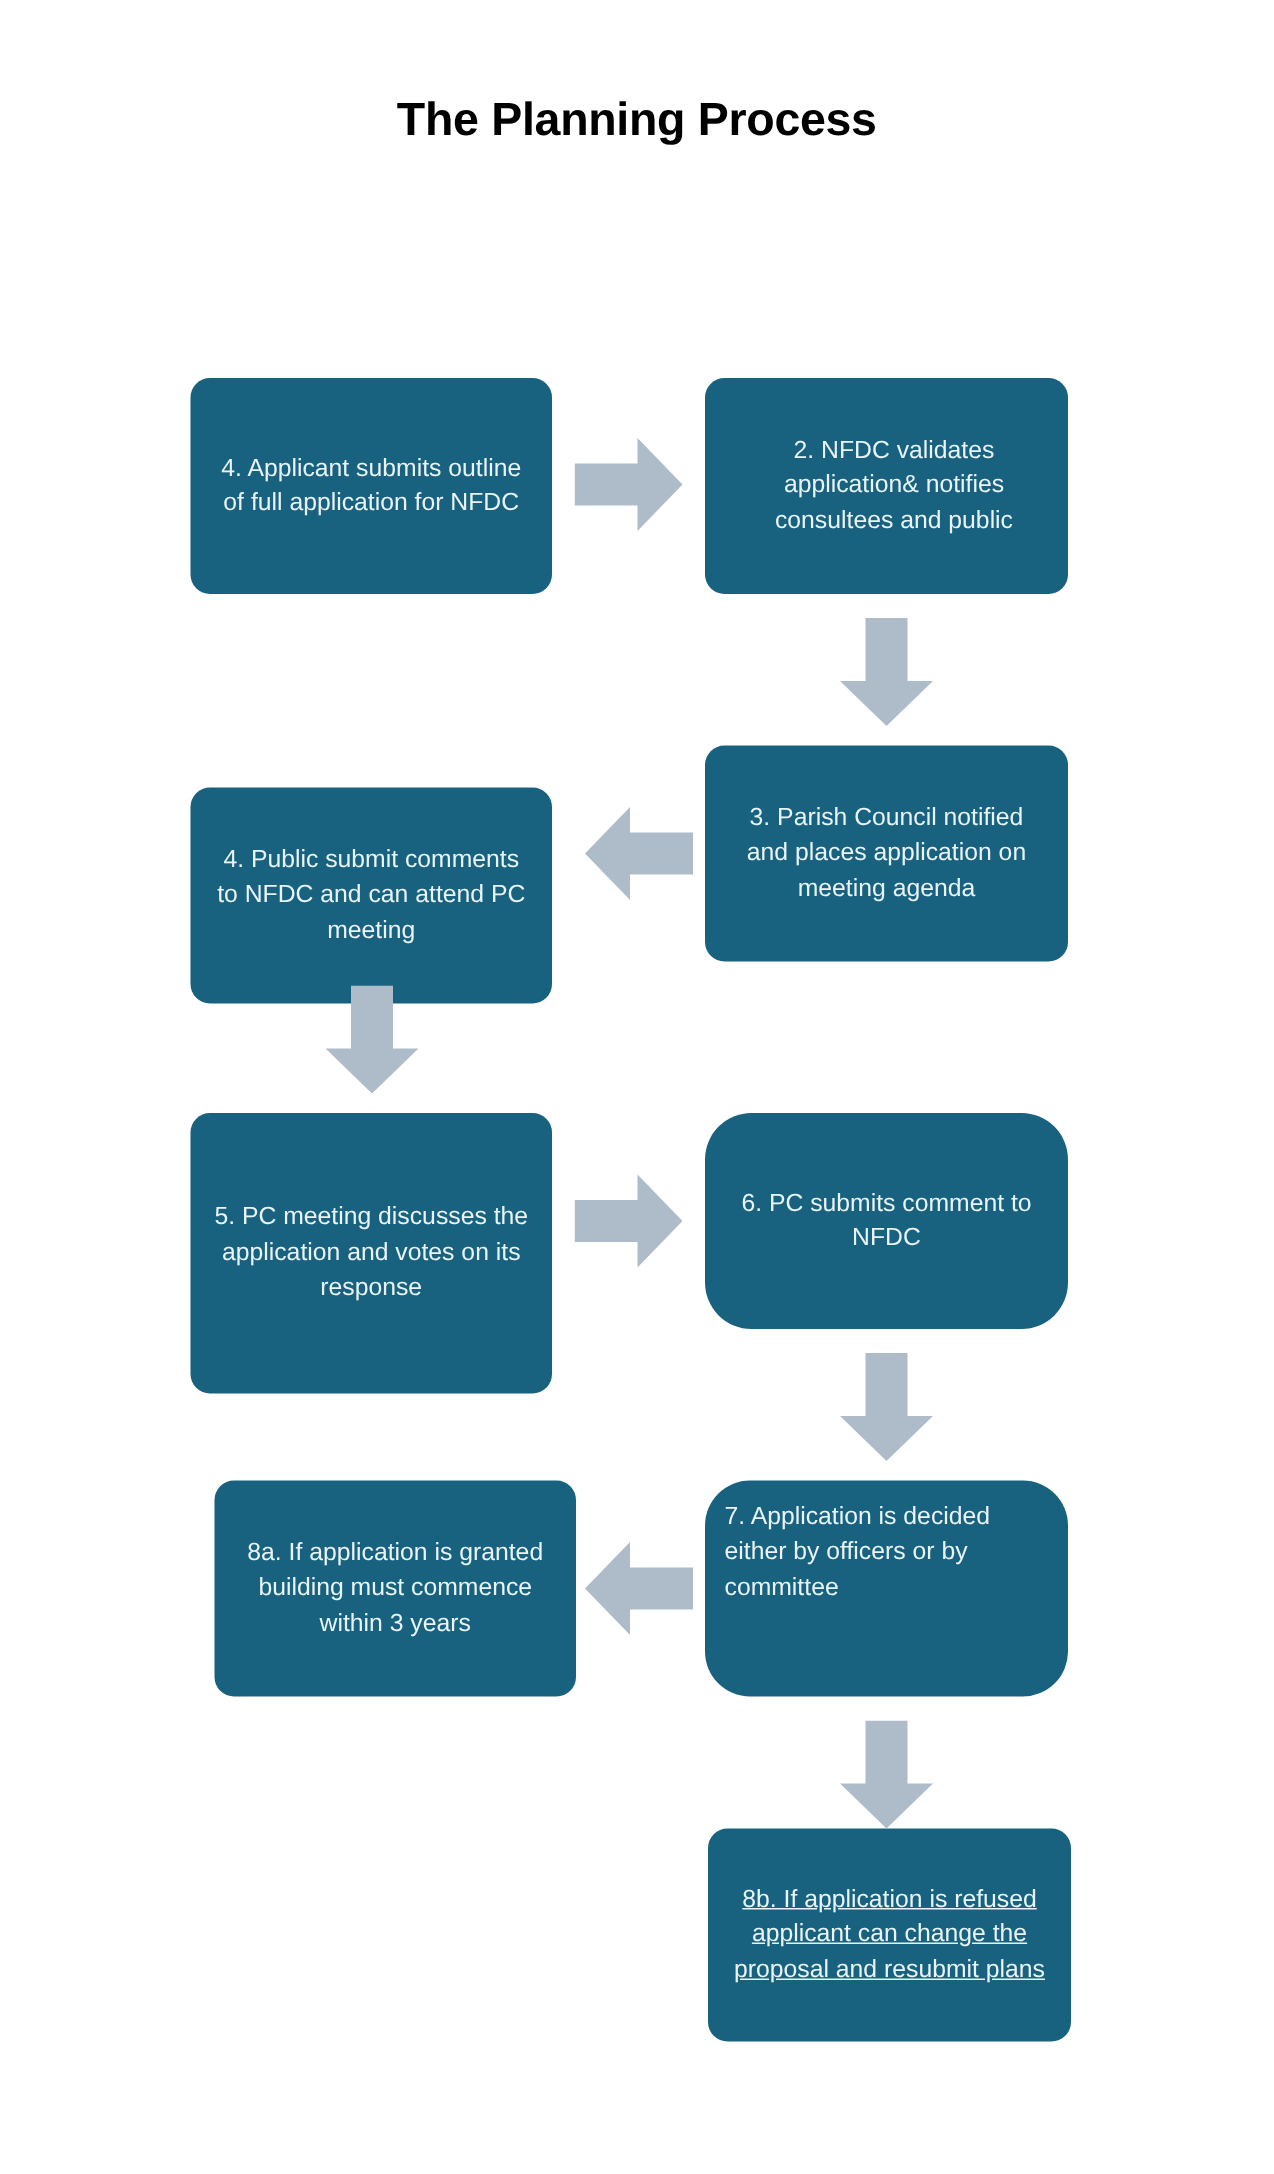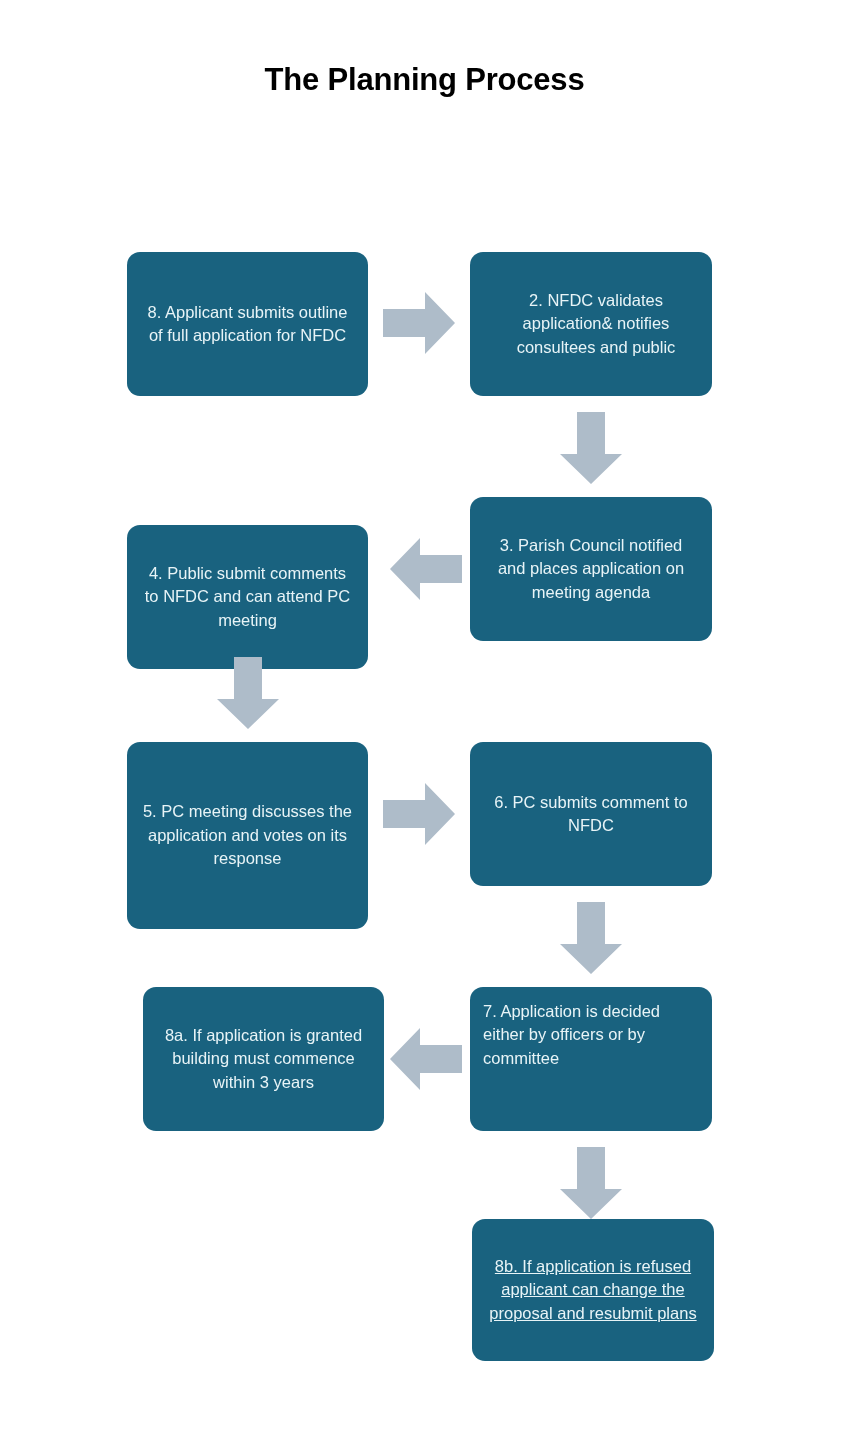--- a/index.html
+++ b/index.html
@@ -46,57 +46,58 @@
     display: block;
     width: 100%;
   }
 
   
   .flow-box.align-topleft {
     align-items: flex-start;
     justify-content: flex-start;
     text-align: left;
     padding: 13px 13px 10px 13px;
+    border-radius: 30px;
   }
 
   .arrow {
     position: absolute;
   }
   .arrow svg {
     display: block;
     width: 100%;
     height: 100%;
   }
 </style>
 </head>
 <body>
 
 <div id="diagram-title">The Planning Process</div>
 
 <div class="flow-box" style="left:127px; top:252px; width:241px; height:144px;">
-  <span class="box-text">8. Applicant submits outline of full application for NFDC</span>
+  <span class="box-text">4. Applicant submits outline of full application for NFDC</span>
 </div>
 
 <div class="flow-box" style="left:470px; top:252px; width:242px; height:144px;padding-left:24px;">
   <span class="box-text">2. NFDC validates application&amp; notifies consultees and public</span>
 </div>
 
 <div class="flow-box" style="left:470px; top:497px; width:242px; height:144px;">
   <span class="box-text">3. Parish Council notified and places application on meeting agenda</span>
 </div>
 
 <div class="flow-box" style="left:127px; top:525px; width:241px; height:144px;">
   <span class="box-text">4. Public submit comments to NFDC and can attend PC meeting</span>
 </div>
 
 <div class="flow-box" style="left:127px; top:742px; width:241px; height:187px;">
   <span class="box-text">5. PC meeting discusses the application and votes on its response</span>
 </div>
 
-<div class="flow-box" style="left:470px; top:742px; width:242px; height:144px;">
+<div class="flow-box" style="left:470px; top:742px; width:242px; height:144px;border-radius:31px;">
   <span class="box-text">6. PC submits comment to NFDC</span>
 </div>
 
 <div class="flow-box align-topleft" style="left:470px; top:987px; width:242px; height:144px;">
   <span class="box-text">7. Application is decided either by officers or by committee</span>
 </div>
 
 <div class="flow-box" style="left:143px; top:987px; width:241px; height:144px;">
   <span class="box-text">8a. If application is granted building must commence within 3 years</span>
 </div>

